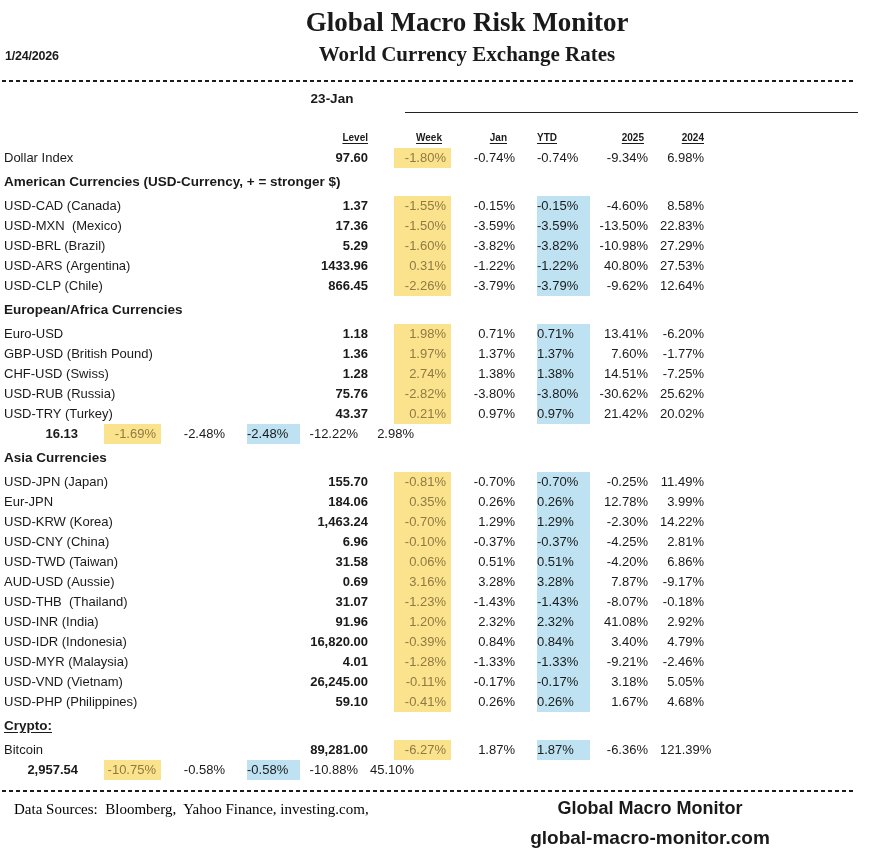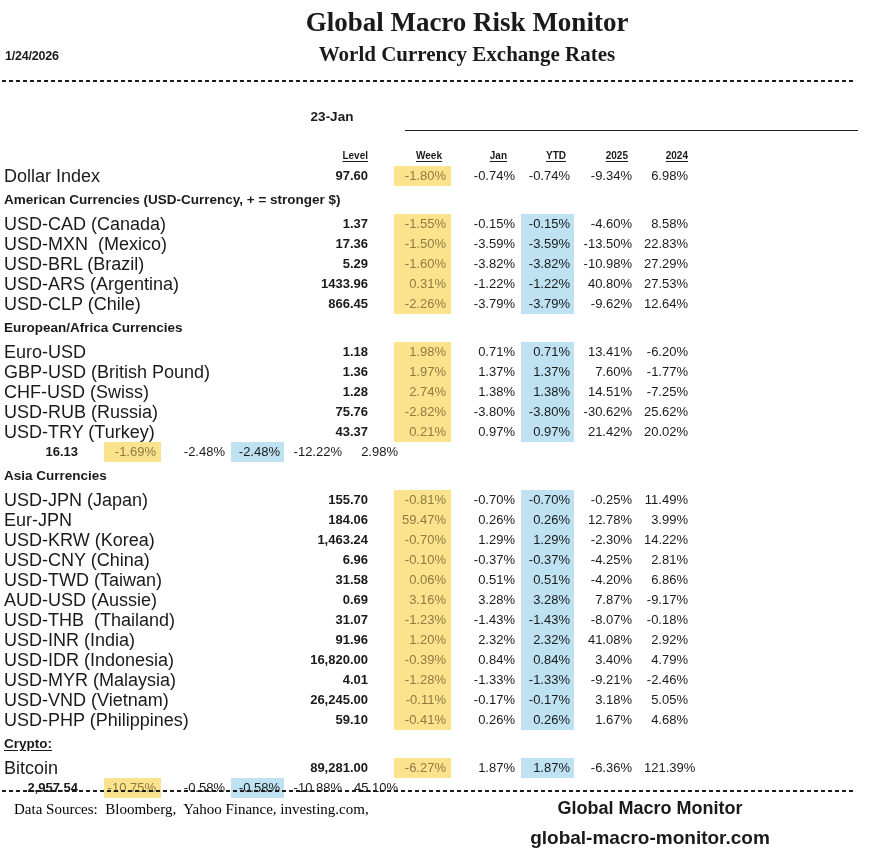--- a/index.html
+++ b/index.html
@@ -9,35 +9,35 @@
   }
   .report-date { position:absolute; top:49px; left:5px; font-size:12.5px; font-weight:700; letter-spacing:-0.2px; }
   .title-block { position:absolute; top:6px; left:0; right:0; text-align:center; padding-left:58px; }
   .title { font-family:"Liberation Serif", serif; font-weight:700; font-size:27px; line-height:33px; }
   .subtitle { font-family:"Liberation Serif", serif; font-weight:700; font-size:21px; line-height:27px; margin-top:2px; }
   .rule-dashed { position:absolute; left:2px; width:854px; height:2px;
     background:repeating-linear-gradient(90deg,#1c1c1c 0 4px, transparent 4px 7px); }
   .rule-top { top:80px; }
   .rule-bottom { top:790px; }
 
-  .table-wrap { position:absolute; top:109px; left:0; width:771px; }
+  .table-wrap { position:absolute; top:91px; left:0; width:771px; }
   .asof-row { position:relative; height:22px; }
   .asof { position:absolute; left:290px; width:84px; text-align:center; font-weight:700; font-size:13.5px; top:0; }
   .header-rule { position:absolute; left:405px; width:453px; bottom:0; height:1.5px; background:#222; }
 
   .row { display:flex; height:20px; line-height:20px; align-items:stretch; }
   .header-row { margin-top:15px; }
   .header-row .c { font-weight:700; font-size:10px; text-decoration:underline; text-underline-offset:2px; text-decoration-thickness:1.2px; }
   .header-row .label { text-decoration:none; }
   .c { flex:none; box-sizing:border-box; font-size:13px; }
-  .label { width:290px; padding-left:4px; font-size:18px; white-space:pre; overflow:visible; }
+  .label { width:290px; padding-left:4px; font-size:13px; white-space:pre; overflow:visible; }
   .level { width:84px; text-align:right; padding-right:6px; font-weight:700; }
   .week  { width:57px; margin-left:20px; text-align:right; padding-right:5px; }
   .jan   { width:56px; margin-left:14px; text-align:right; padding-right:6px; }
-  .ytd   { width:53px; text-align:right; padding-right:4px; }
+  .ytd   { width:53px; margin-left:16px; padding-right:4px; }
   .y25   { width:54px; margin-left:8px;  text-align:right; padding-right:4px; }
   .y24   { width:52px; margin-left:8px;  text-align:right; padding-right:8px; }
   .header-row .level { padding-right:6px; }
   .header-row .week  { padding-right:9px; }
   .header-row .jan   { padding-right:14px; }
   .header-row .ytd   { padding-right:8px; }
   .header-row .y25   { padding-right:8px; }
   .header-row .y24   { padding-right:8px; }
 
   .data-row .hl-yellow { background:var(--week-bg,#FBE38E); color:var(--week-fg,#8F7A42); }
@@ -218,21 +218,21 @@
     <div class="c week hl-yellow">-0.81%</div>
     <div class="c jan">-0.70%</div>
     <div class="c ytd hl-blue">-0.70%</div>
     <div class="c y25">-0.25%</div>
     <div class="c y24">11.49%</div>
   </div>
 
   <div class="row data-row">
     <div class="c label">Eur-JPN</div>
     <div class="c level">184.06</div>
-    <div class="c week hl-yellow">59.47%</div>
+    <div class="c week hl-yellow">0.35%</div>
     <div class="c jan">0.26%</div>
     <div class="c ytd hl-blue">0.26%</div>
     <div class="c y25">12.78%</div>
     <div class="c y24">3.99%</div>
   </div>
 
   <div class="row data-row">
     <div class="c label">USD-KRW (Korea)</div>
     <div class="c level">1,463.24</div>
     <div class="c week hl-yellow">-0.70%</div>

